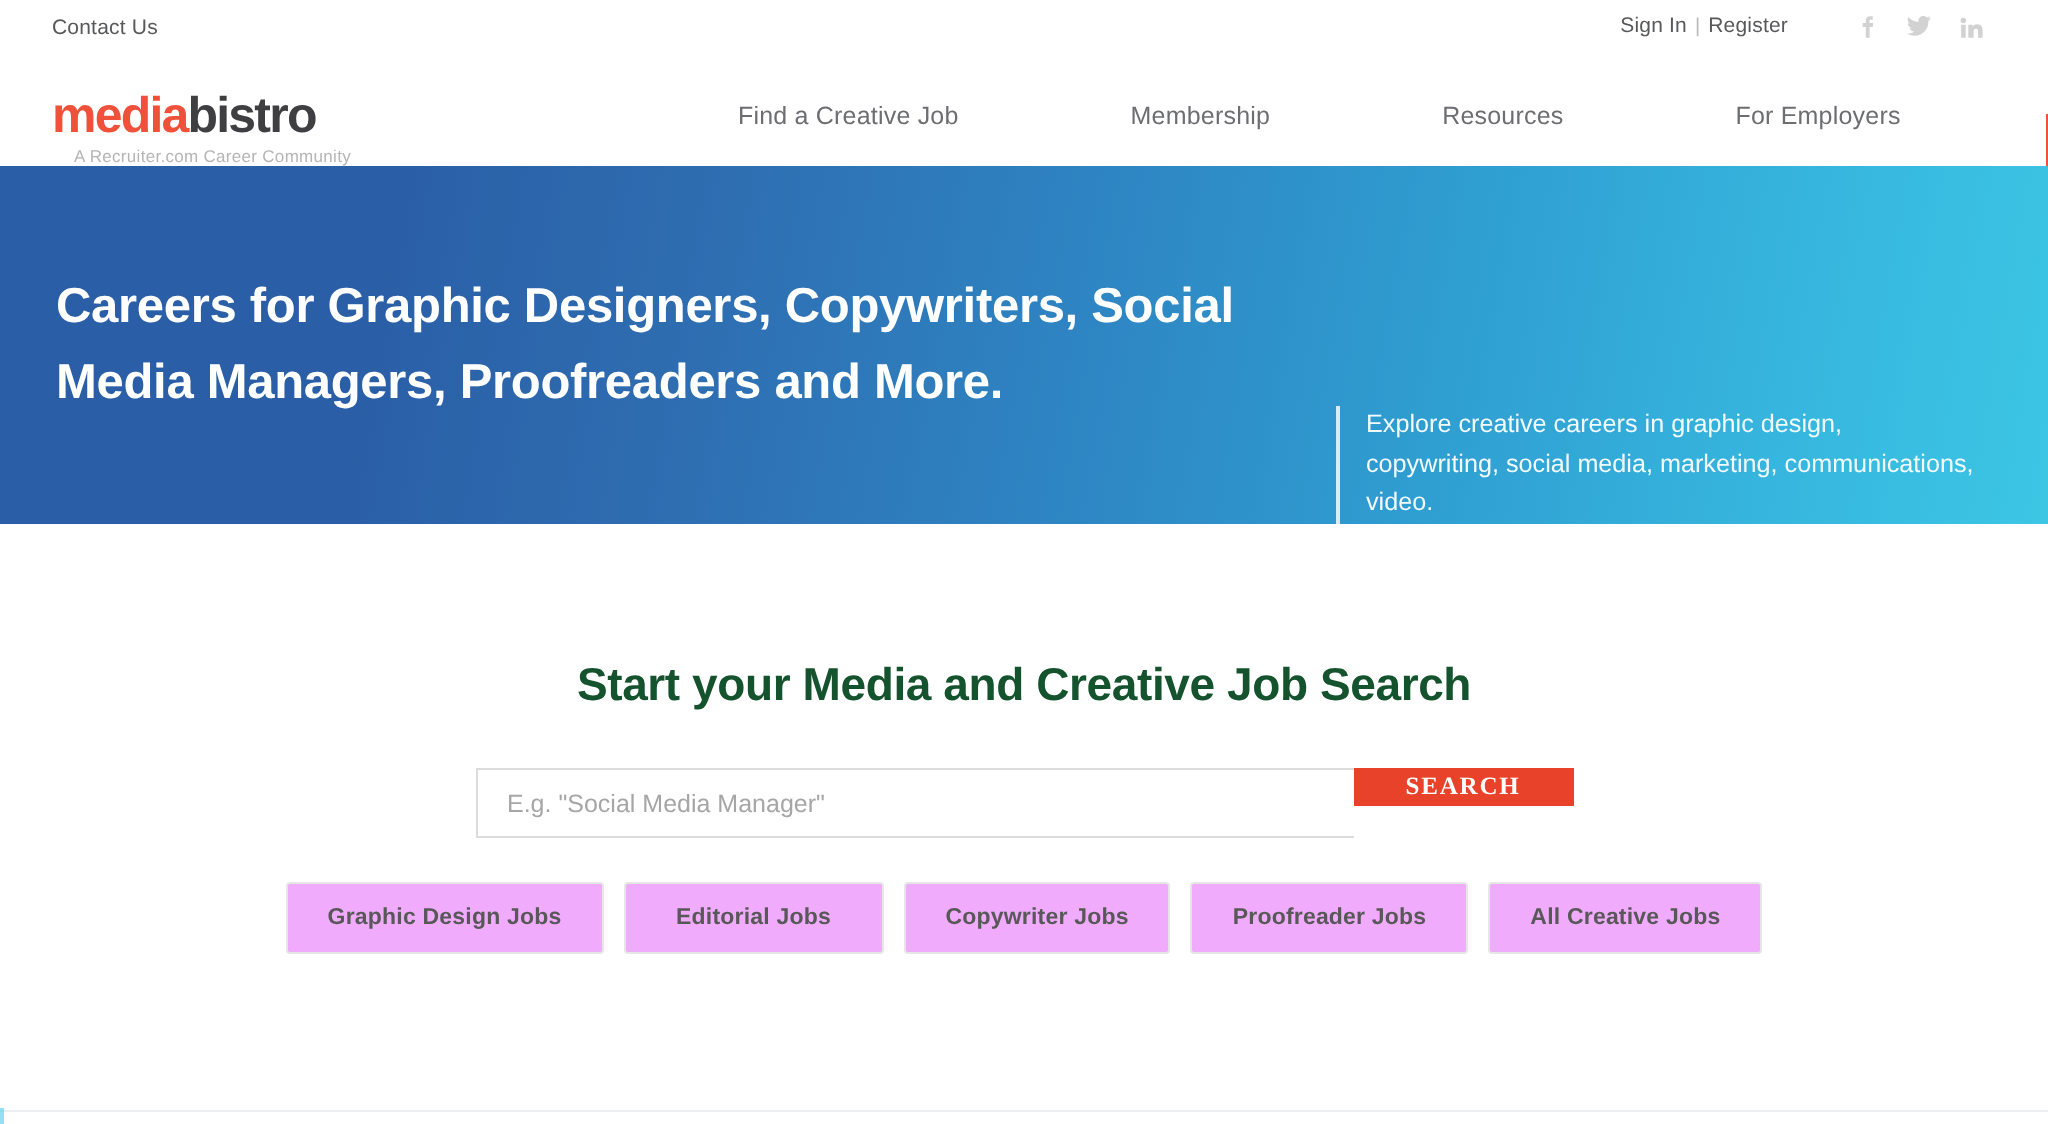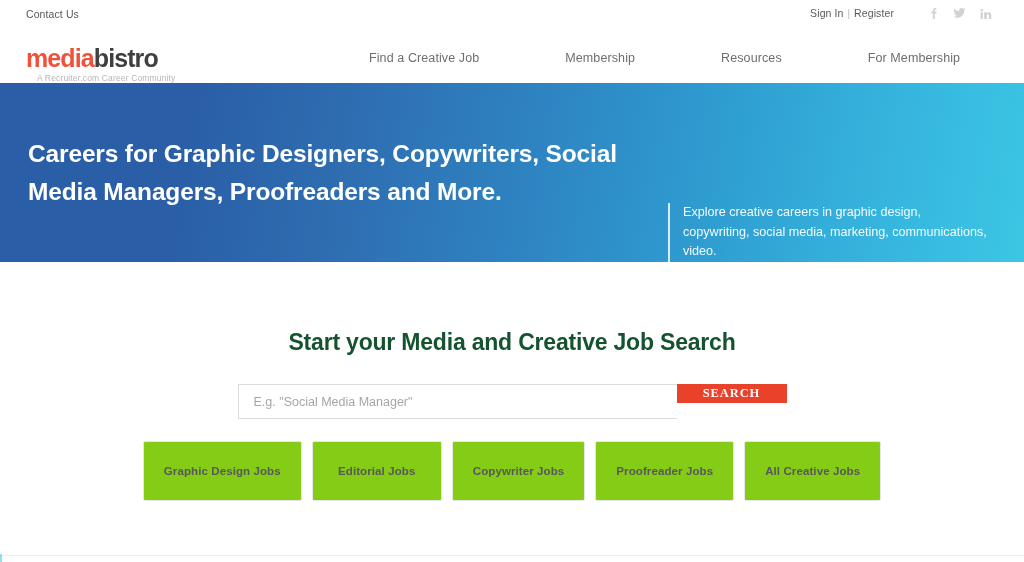--- a/index.html
+++ b/index.html
@@ -222,27 +222,27 @@
     text-align: center;
   }
 
   .chip-row {
     display: flex;
     align-items: stretch;
     gap: 10px;
     margin-top: 22px;
   }
   .chip {
-    height: 60px;
+    height: 36px;
     min-width: 130px;
     padding: 0 20px;
     display: inline-flex;
     align-items: center;
     justify-content: center;
-    background: #84cc16;
+    background: #f0abfc;
     border: 1px solid #e6e6e6;
     border-radius: 2px;
     color: #585858;
     font-size: 11.5px;
     font-weight: bold;
     letter-spacing: 0.1px;
     text-decoration: none;
     white-space: nowrap;
     cursor: pointer;
   }
@@ -306,21 +306,21 @@
       <div class="brand-wordmark">
         <span class="brand-media">media</span><span class="brand-bistro">bistro</span>
       </div>
       <div class="brand-tagline">A Recruiter.com Career Community</div>
     </div>
 
     <nav class="main-nav">
       <a href="#">Find a Creative Job</a>
       <a href="#">Membership</a>
       <a href="#">Resources</a>
-      <a href="#">For Membership</a>
+      <a href="#">For Employers</a>
     </nav>
 
     <a href="#" class="post-jobs-btn">POST JOBS</a>
   </header>
 
   <section class="hero">
     <div class="hero-left">
       <h1 class="hero-headline">Careers for Graphic Designers, Copywriters, Social Media Managers, Proofreaders and More.</h1>
     </div>
     <div class="hero-right">

